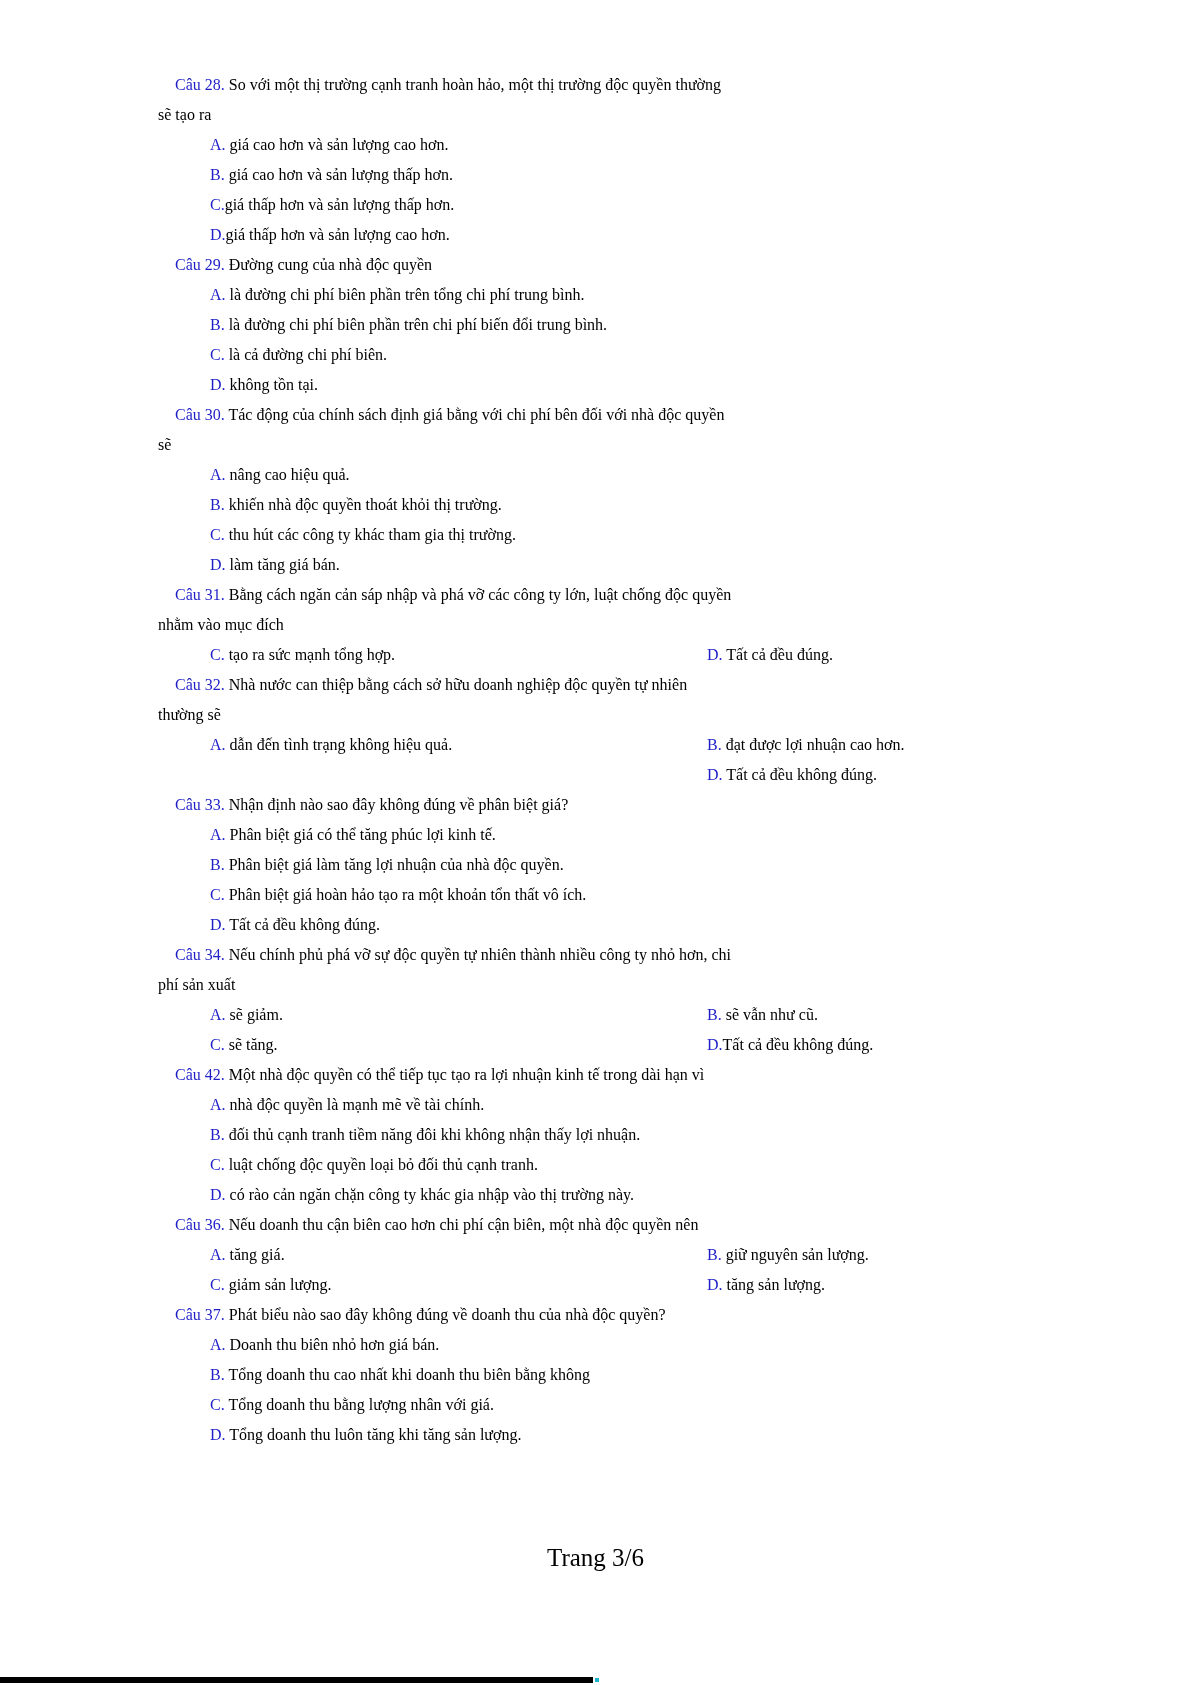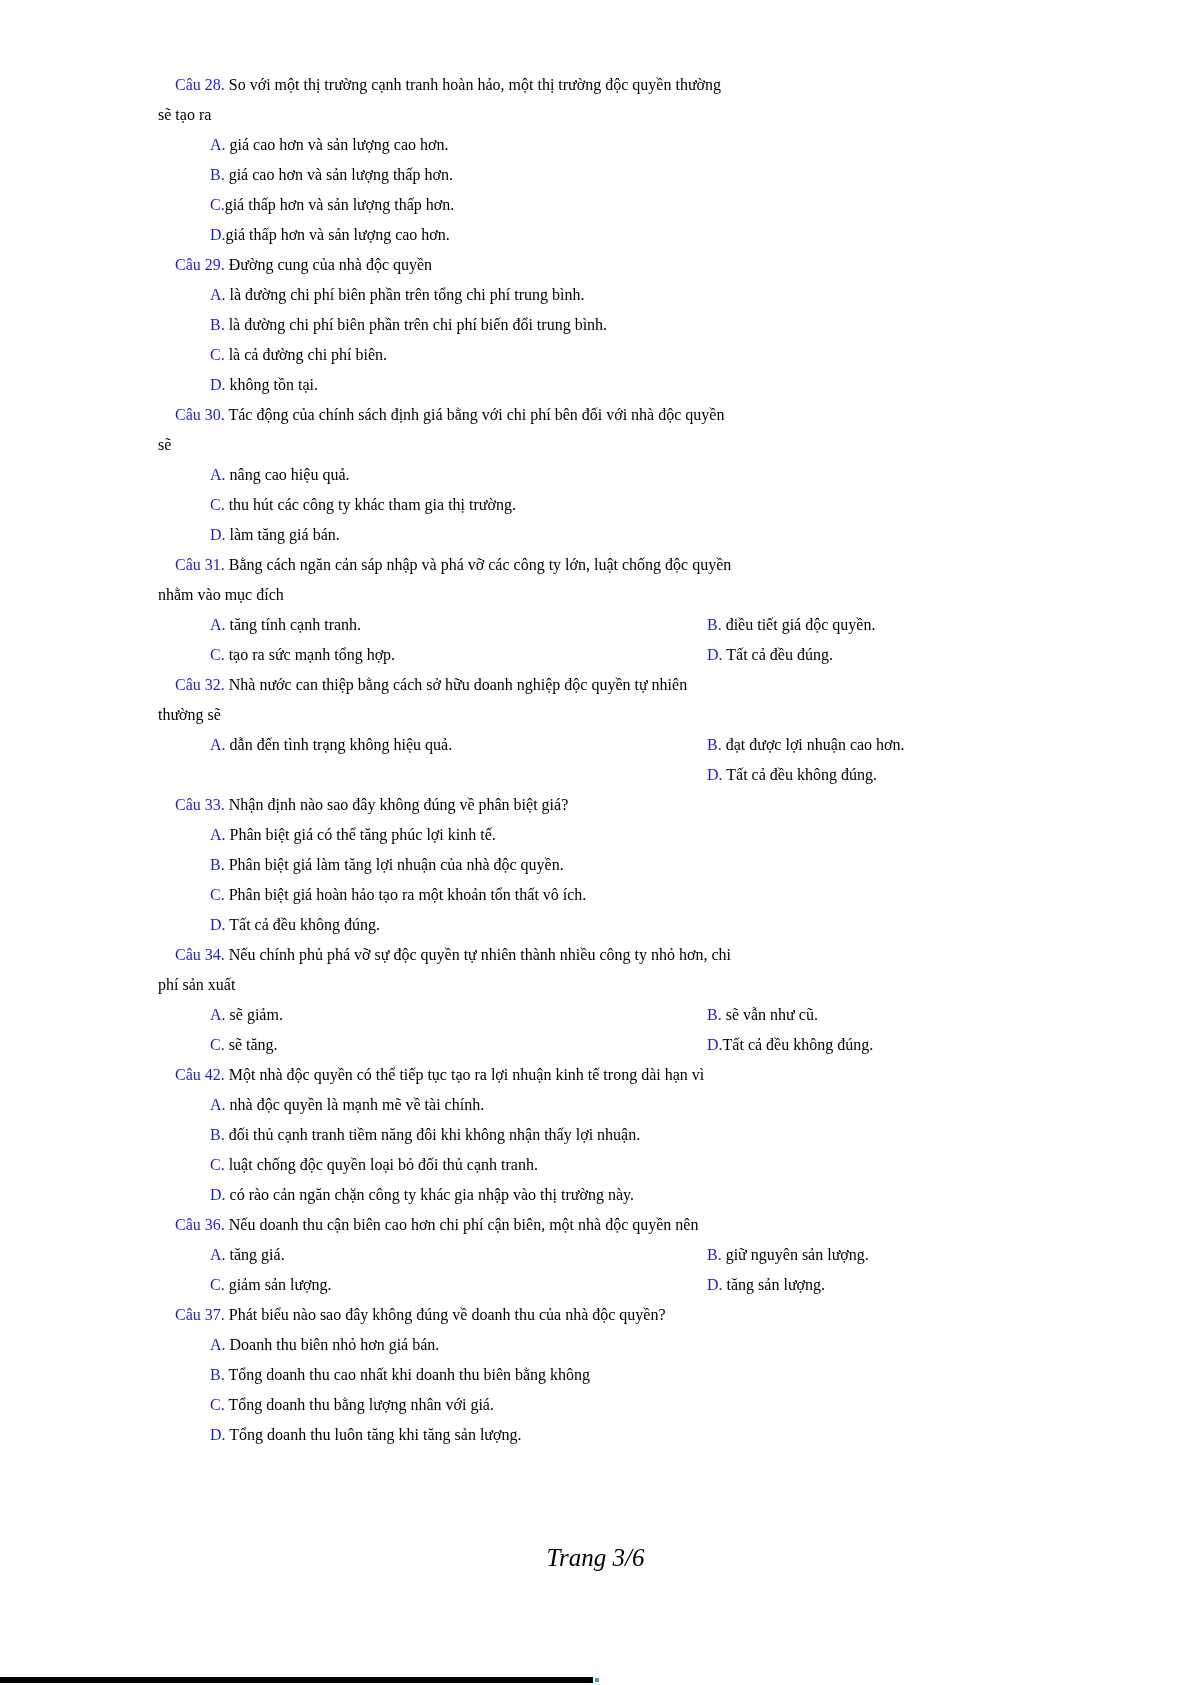--- a/index.html
+++ b/index.html
@@ -22,21 +22,21 @@
   .stem-line { height: 30px; white-space: nowrap; }
   .stem-line.first { padding-left: 17px; }
   .blue { color: var(--accent, #1f1fc8); }
   .opt-row { position: relative; height: 30px; padding-left: 52px; white-space: nowrap; font-family: Liberation Serif, serif; }
   .opt { white-space: nowrap; }
   .opt-right { position: absolute; left: 549px; top: 0; }
   .footer {
     position: absolute;
     left: 0; top: 1543px; width: 1191px;
     text-align: center;
-    font-size: 25px; line-height: 30px; font-style: italic;
+    font-size: 25px; line-height: 30px;
   }
   .bottom-bar {
     position: absolute;
     left: 0; top: 1677px;
     width: 593px; height: 6px;
     background: var(--bar, #000000);
   }
   .bar-dot {
     position: absolute;
     left: 595px; top: 1678px;
@@ -61,27 +61,27 @@
         <div class="stem-line first"><span class="blue">Câu 29.</span> Đường cung của nhà độc quyền</div>
         <div class="opt-row"><span class="opt"><span class="blue">A.</span><span> là đường chi phí biên phần trên tổng chi phí trung bình.</span></span></div>
         <div class="opt-row"><span class="opt"><span class="blue">B.</span><span> là đường chi phí biên phần trên chi phí biến đổi trung bình.</span></span></div>
         <div class="opt-row"><span class="opt"><span class="blue">C.</span><span> là cả đường chi phí biên.</span></span></div>
         <div class="opt-row"><span class="opt"><span class="blue">D.</span><span> không tồn tại.</span></span></div>
       </div>
       <div class="question">
         <div class="stem-line first"><span class="blue">Câu 30.</span> Tác động của chính sách định giá bằng với chi phí bên đối với nhà độc quyền</div>
         <div class="stem-line">sẽ</div>
         <div class="opt-row"><span class="opt"><span class="blue">A.</span><span> nâng cao hiệu quả.</span></span></div>
+        <div class="opt-row"><span class="opt"><span class="blue">B.</span><span> khiến nhà độc quyền thoát khỏi thị trường.</span></span></div>
         <div class="opt-row"><span class="opt"><span class="blue">C.</span><span> thu hút các công ty khác tham gia thị trường.</span></span></div>
         <div class="opt-row"><span class="opt"><span class="blue">D.</span><span> làm tăng giá bán.</span></span></div>
       </div>
       <div class="question">
         <div class="stem-line first"><span class="blue">Câu 31.</span> Bằng cách ngăn cản sáp nhập và phá vỡ các công ty lớn, luật chống độc quyền</div>
         <div class="stem-line">nhằm vào mục đích</div>
-        <div class="opt-row"><span class="opt"><span class="blue">A.</span><span> tăng tính cạnh tranh.</span></span><span class="opt opt-right"><span class="blue">B.</span><span> điều tiết giá độc quyền.</span></span></div>
         <div class="opt-row"><span class="opt"><span class="blue">C.</span><span> tạo ra sức mạnh tổng hợp.</span></span><span class="opt opt-right"><span class="blue">D.</span><span> Tất cả đều đúng.</span></span></div>
       </div>
       <div class="question">
         <div class="stem-line first"><span class="blue">Câu 32.</span> Nhà nước can thiệp bằng cách sở hữu doanh nghiệp độc quyền tự nhiên</div>
         <div class="stem-line">thường sẽ</div>
         <div class="opt-row"><span class="opt"><span class="blue">A.</span><span> dẫn đến tình trạng không hiệu quả.</span></span><span class="opt opt-right"><span class="blue">B.</span><span> đạt được lợi nhuận cao hơn.</span></span></div>
         <div class="opt-row"><span class="opt opt-right"><span class="blue">D.</span><span> Tất cả đều không đúng.</span></span></div>
       </div>
       <div class="question">
         <div class="stem-line first"><span class="blue">Câu 33.</span> Nhận định nào sao đây không đúng về phân biệt giá?</div>

